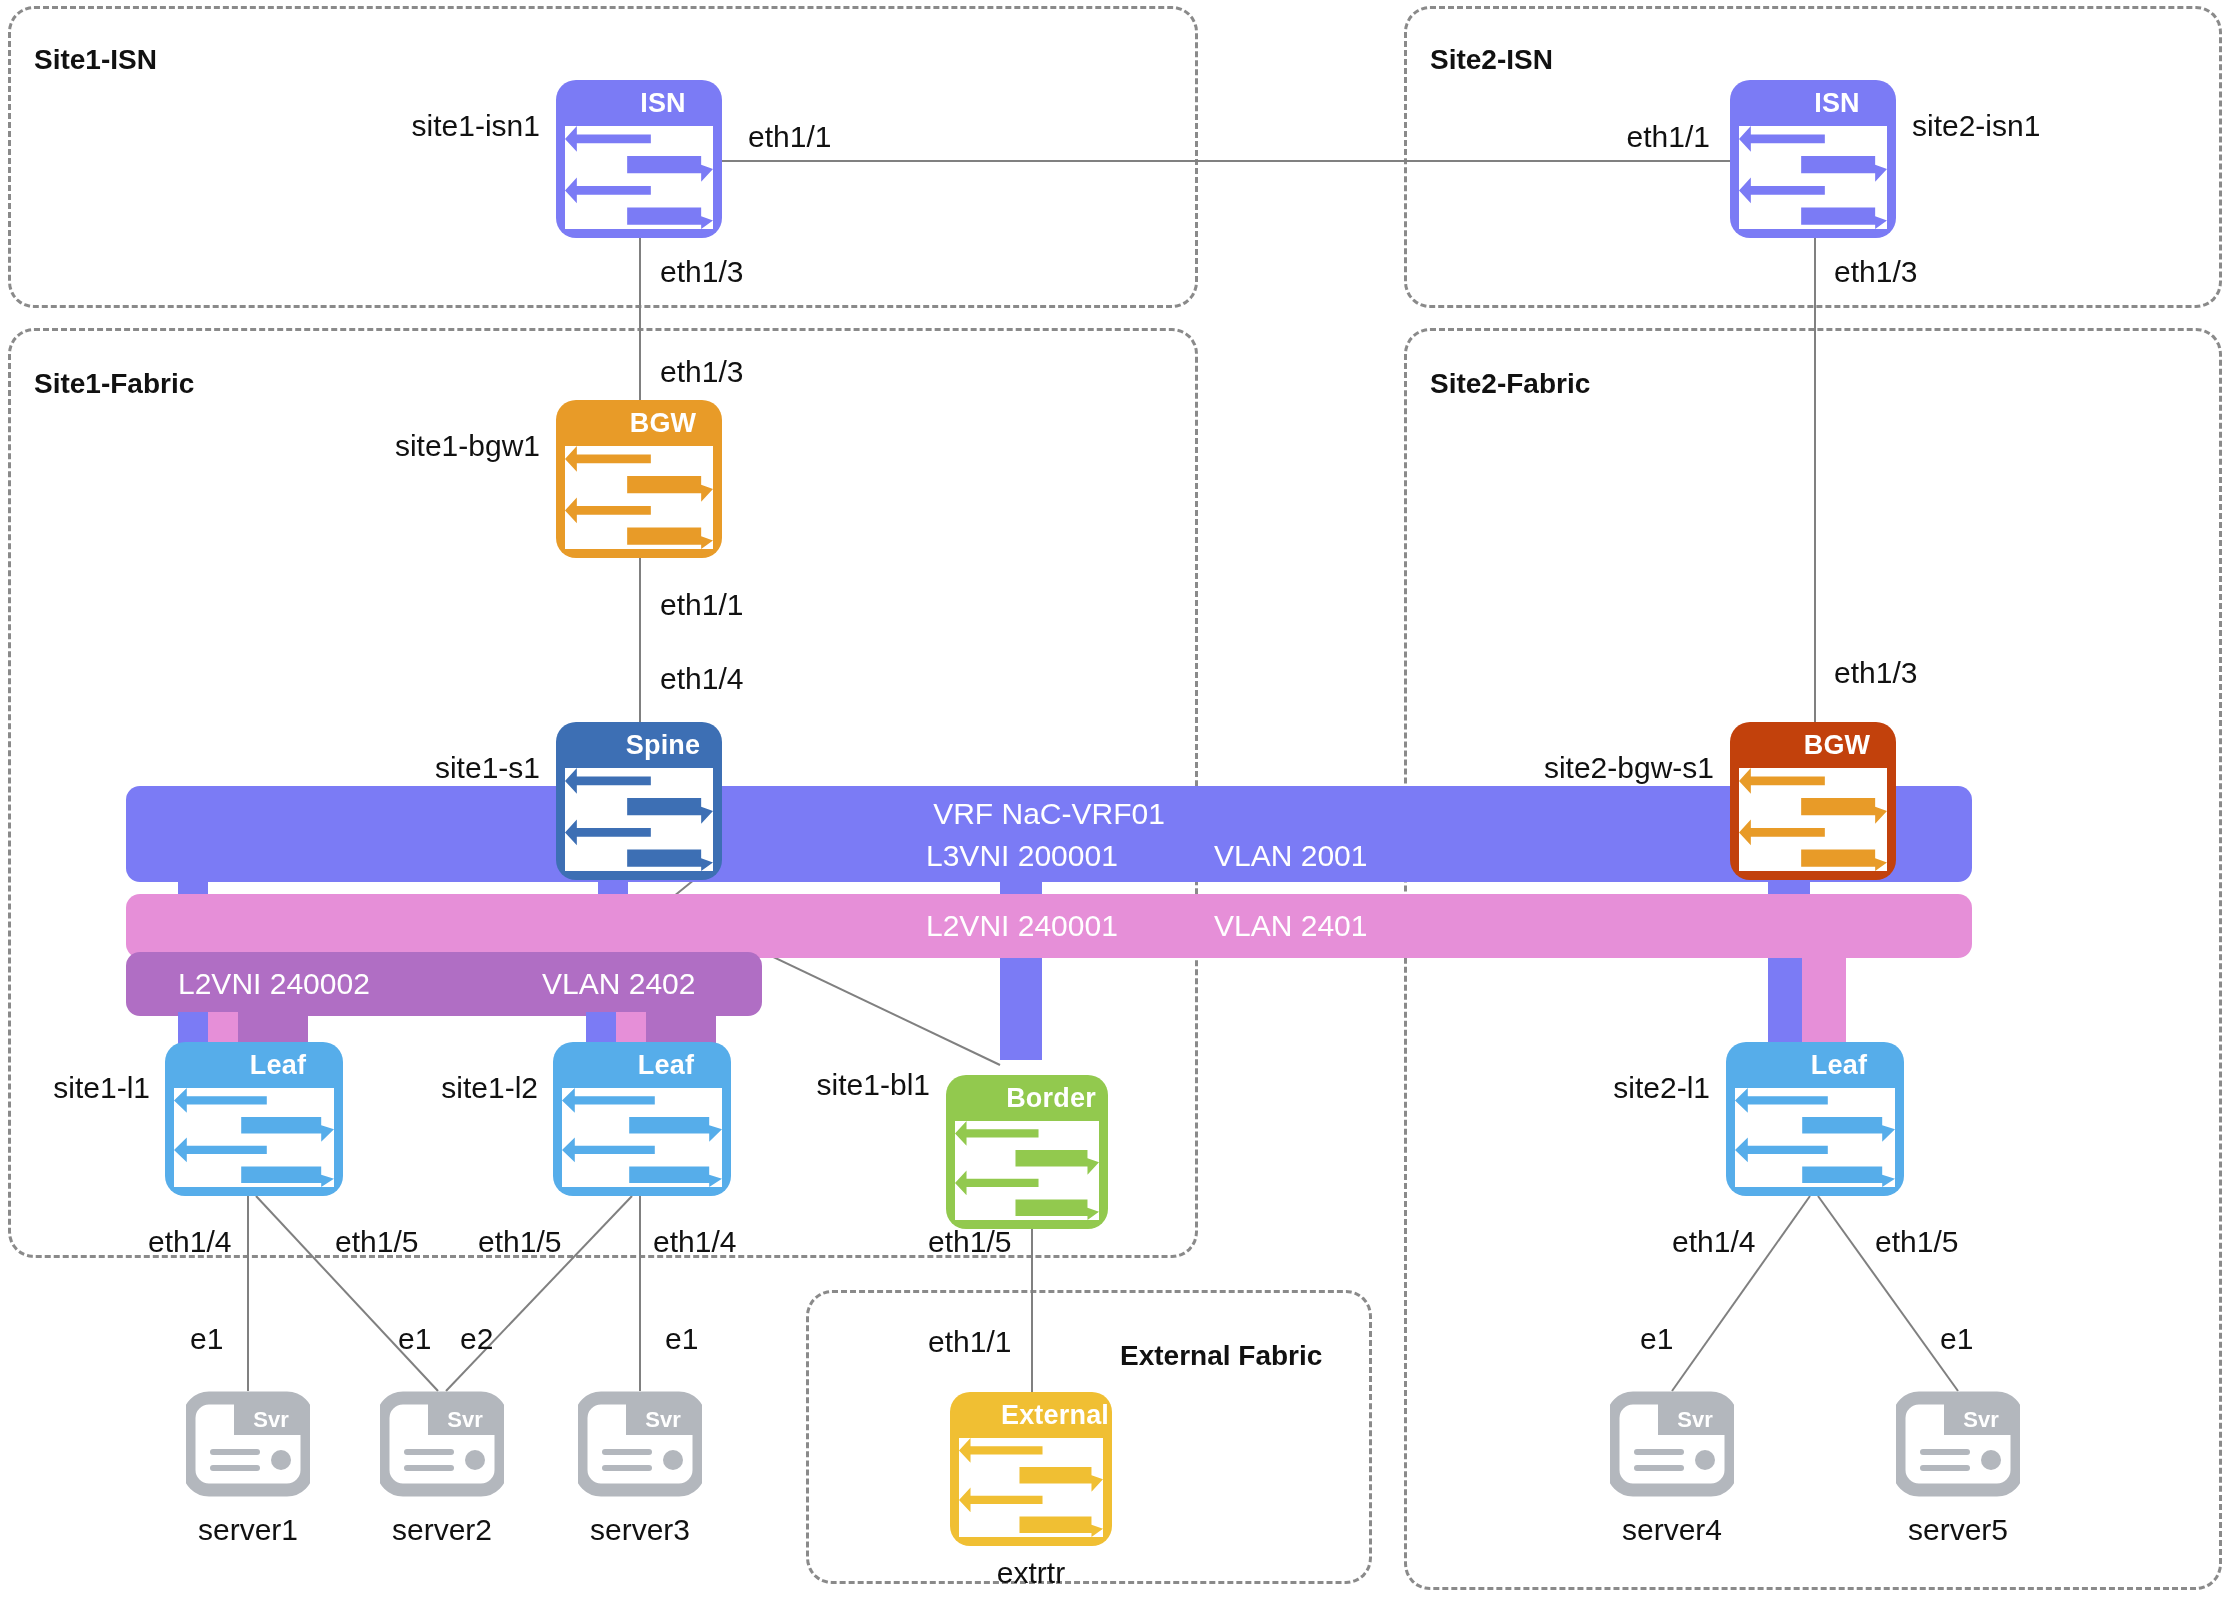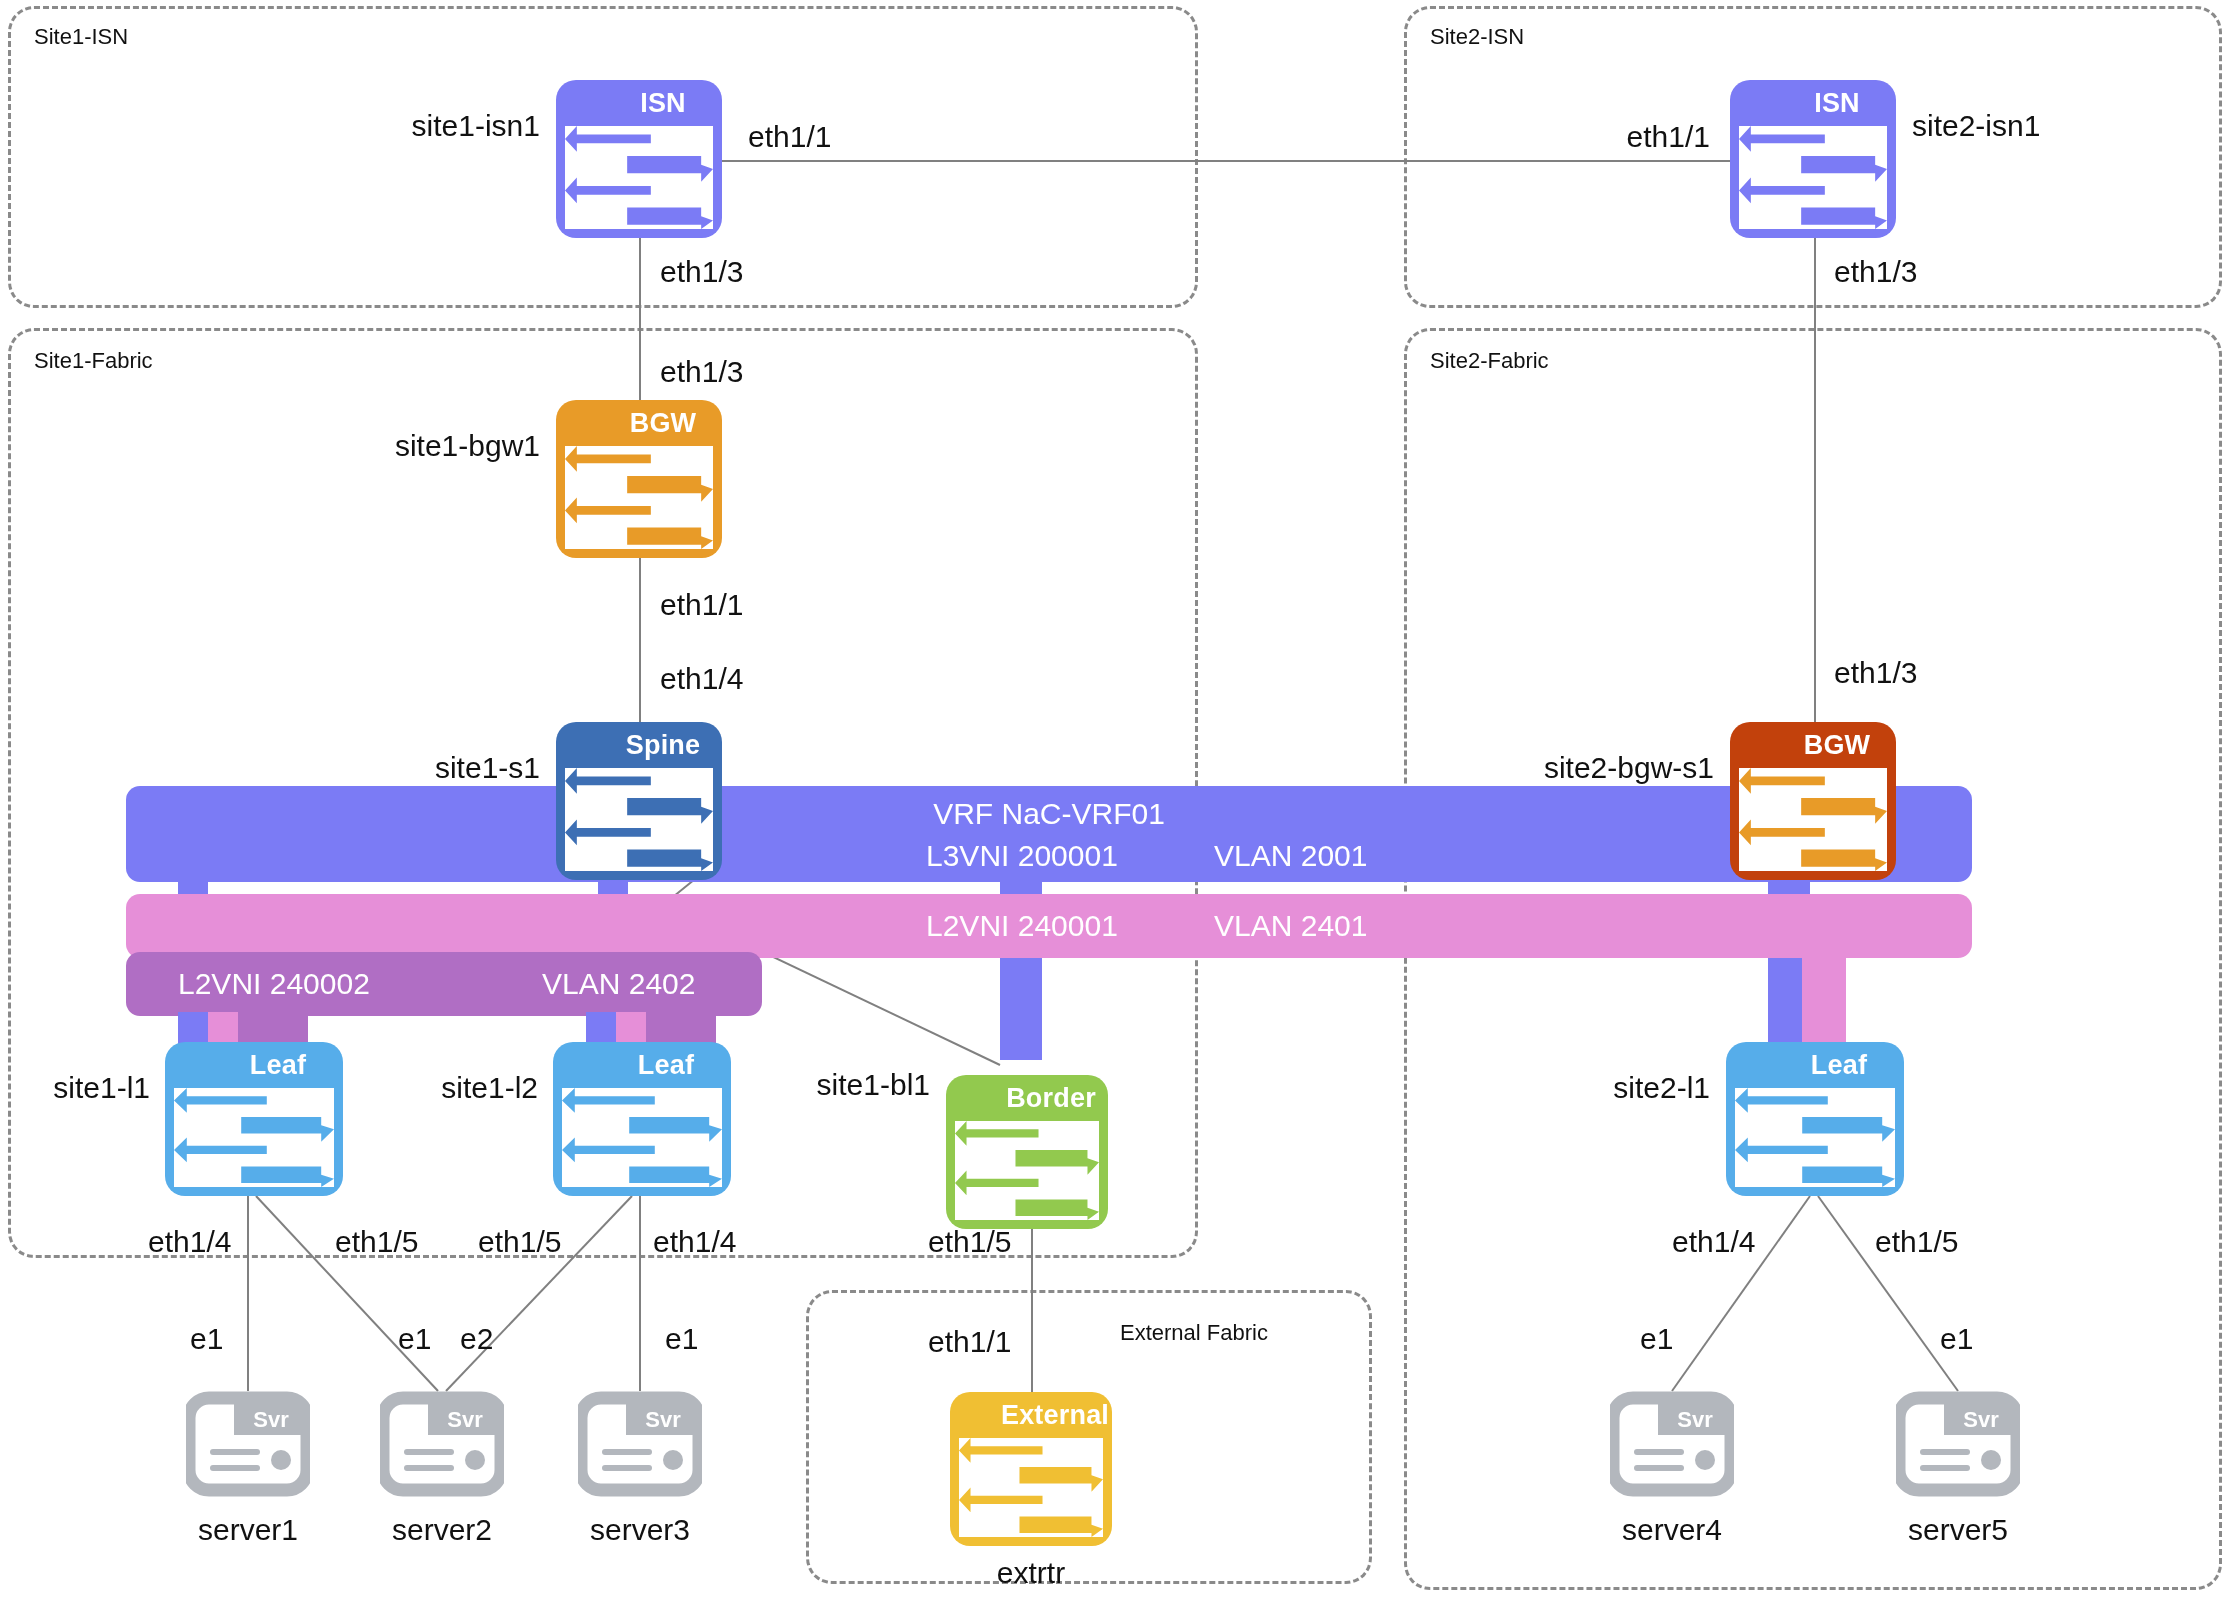--- a/index.html
+++ b/index.html
@@ -1,21 +1,21 @@
 <!DOCTYPE html>
 <html><head>
 <meta charset="utf-8">
 <style>
   html,body{margin:0;padding:0;background:#ffffff;}
   body{width:2230px;height:1600px;font-family:"Liberation Sans",sans-serif;}
   #stage{position:relative;width:2230px;height:1600px;overflow:hidden;background:#fff;}
 
   
   .fabric{position:absolute;border:3px dashed #8a8a8a;border-radius:26px;box-sizing:border-box;}
-  .fabric-label{position:absolute;font-size:22px;color:#111;white-space:nowrap;font-weight:400;}
+  .fabric-label{position:absolute;font-size:28px;color:#111;white-space:nowrap;font-weight:700;margin-top:20px;}
 
   
   .link{position:absolute;background:#808080;}
   .vlink{width:2px;}
   .hlink{height:2px;}
   svg.diag{position:absolute;left:0;top:0;width:2230px;height:1600px;overflow:visible;pointer-events:none;}
 
   
   .bar{position:absolute;border-radius:14px;box-sizing:border-box;}
   .bar .blabel{position:absolute;color:#fff;font-size:30px;white-space:nowrap;top:50%;transform:translateY(-50%);}

